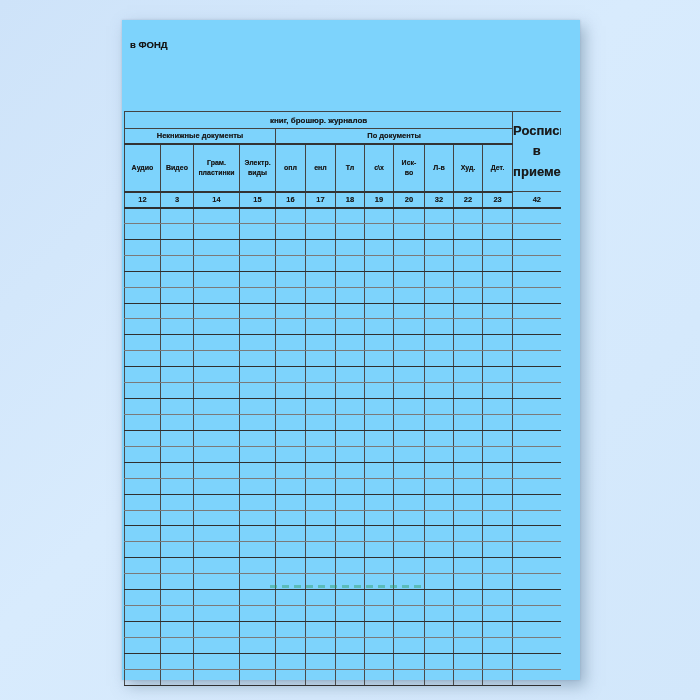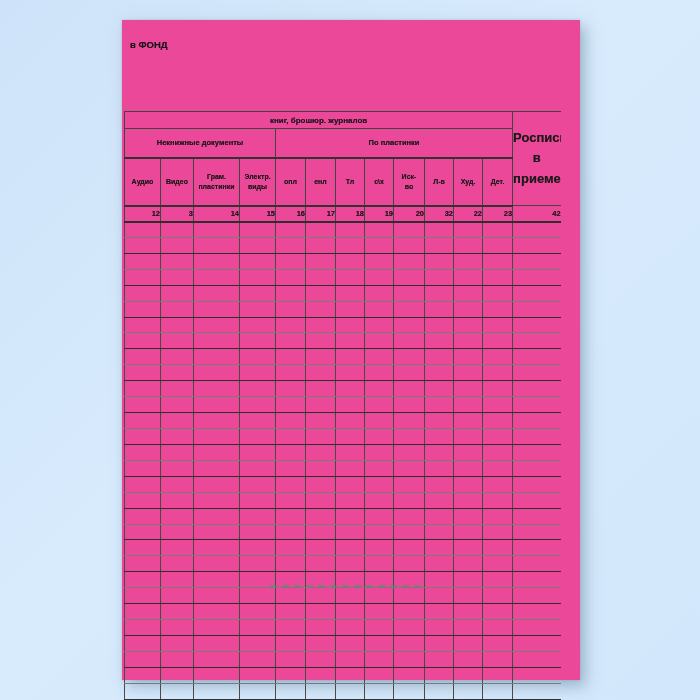--- a/index.html
+++ b/index.html
@@ -13,21 +13,21 @@
   body {
     background: linear-gradient(135deg, #cee3f9 0%, #d8ebfd 45%, #d2e7fb 100%);
     position: relative;
   }
   .page {
     position: absolute;
     left: 122px;
     top: 20px;
     width: 458px;
     height: 660px;
-    background: #ec4899;
+    background: #7dd3fc;
     box-shadow: 5px 6px 14px rgba(96, 125, 152, 0.5), 0 0 2px rgba(120, 140, 160, 0.35);
   }
   .page-title {
     position: absolute;
     left: 8px;
     top: 19px;
     font-size: 9.5px;
     font-weight: bold;
     color: #161616;
     text-shadow: 0 0 0.4px rgba(0,0,0,0.55);
@@ -60,37 +60,36 @@
     text-align: left;
     padding-left: 13px;
     font-size: 8px;
   }
   td.signature-header-cell {
     font-size: 13px;
     line-height: 1.55;
     white-space: pre-line;
     border-bottom: 2px solid #333333;
   }
-  tr.row-group-header { height: 29px; }
+  tr.row-group-header { height: 15px; }
   tr.row-group-header td {
     font-size: 7.5px;
     border-bottom: 2px solid #333333;
   }
   tr.row-col-labels { height: 48px; }
   tr.row-col-labels td {
     font-size: 7px;
     line-height: 1.35;
     white-space: pre-line;
     border-bottom: 2px solid #333333;
   }
   tr.row-col-nums { height: 16px; }
   tr.row-col-nums td {
     font-size: 7.5px;
     border-bottom: 2px solid #2e2e2e;
-    text-align: right;
   }
   tbody.grid-body tr { height: 15.93px; }
   tbody.grid-body td {
     border: 1px solid #4a4a4a;
     border-top: none;
   }
   tbody.grid-body tr:nth-child(odd) td  { border-bottom: 1px solid #7a7a7a; }
   tbody.grid-body tr:nth-child(even) td { border-bottom: 1px solid #2f2f2f; }
 
   .watermark {
@@ -132,21 +131,21 @@
     </colgroup>
     <tbody>
       <tr class="row-span-header">
         <td class="span-header-cell" colspan="12">книг, брошюр. журналов</td>
         <td class="signature-header-cell last-col" rowspan="3">Роспись
 в
 приеме</td>
       </tr>
       <tr class="row-group-header">
         <td colspan="4">Некнижные документы</td>
-        <td colspan="8">По пластинки</td>
+        <td colspan="8">По документы</td>
       </tr>
       <tr class="row-col-labels">
         <td>Аудио</td>
         <td>Видео</td>
         <td>Грам.
 пластинки</td>
         <td>Электр.
 виды</td>
         <td>опл</td>
         <td>енл</td>

